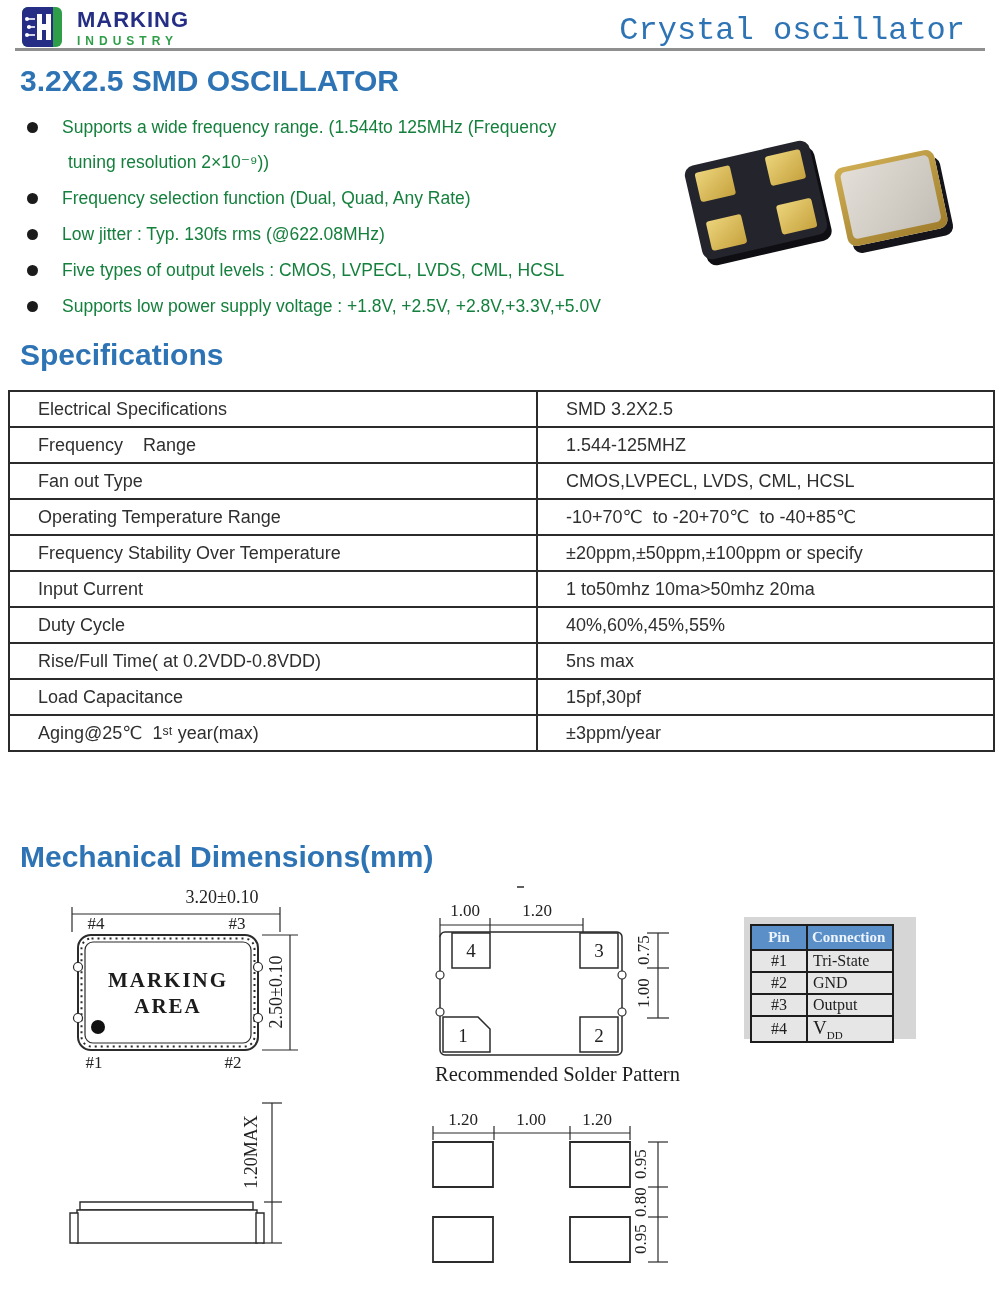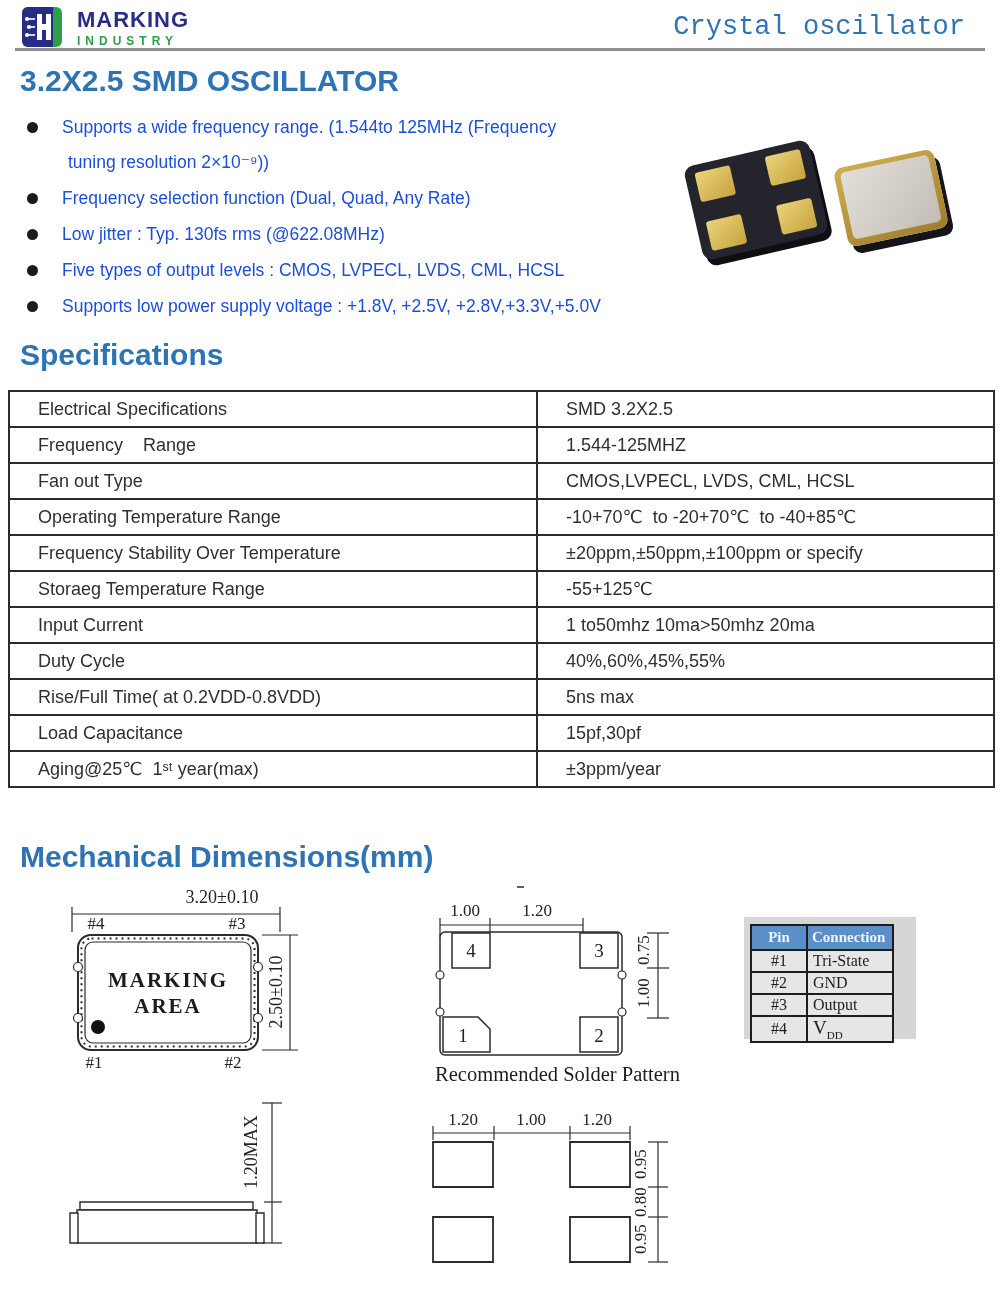--- a/index.html
+++ b/index.html
@@ -6,31 +6,31 @@
   html,body{margin:0;padding:0;background:#fff;}
   .page{position:relative;width:1000px;height:1310px;background:#fff;overflow:hidden;
         font-family:"Liberation Sans","DejaVu Sans",sans-serif;color:#303030;}
 
   
   .logo-icon{position:absolute;left:22px;top:7px;width:40px;height:40px;}
   .logo-words{position:absolute;left:77px;top:9px;line-height:1;}
   .brand-name{font-size:22px;font-weight:bold;color:#252e84;letter-spacing:1px;}
   .brand-tag{font-size:12px;font-weight:bold;color:#2f9e49;letter-spacing:5px;margin-top:4px;}
   .doc-title{position:absolute;right:35px;top:12px;font-family:"Liberation Mono","DejaVu Sans Mono",monospace;
-             font-size:27px;color:#2e74b5;}
+             font-size:32px;color:#2e74b5;}
   .header-rule{position:absolute;left:15px;top:48px;width:970px;height:3px;background:#8f8f8f;}
 
   .blue-heading{position:absolute;left:20px;font-size:30px;font-weight:bold;color:#2e74b5;}
   .h-page{top:64px;}
   .h-spec{top:338px;text-align:right;}
   .h-mech{top:840px;}
 
   
   .features{position:absolute;left:25px;top:110px;width:680px;list-style:none;margin:0;padding:0;}
-  .features li{position:relative;padding-left:37px;font-size:17.5px;color:#1d4ed8;line-height:35px;margin-bottom:1px;}
+  .features li{position:relative;padding-left:37px;font-size:17.5px;color:#15803d;line-height:35px;margin-bottom:1px;}
   .features li::before{content:"";position:absolute;left:2px;top:12px;width:11px;height:11px;border-radius:50%;background:#1b1b1b;}
   .cont-line{padding-left:6px;}
 
   
   .photos{position:absolute;left:690px;top:140px;width:285px;height:135px;}
   .chip-bottom{position:absolute;left:2px;top:12px;width:128px;height:96px;transform:rotate(-13deg);
                background:#24242c;border-radius:10px;box-shadow:3px 7px 0 #0f0f13;}
   .chip-bottom .pad{position:absolute;width:36px;height:30px;border-radius:3px;
                background:linear-gradient(145deg,#ecd47b,#c6a23e);}
   .pad-tl{left:10px;top:8px;} .pad-tr{right:10px;top:8px;}
@@ -134,24 +134,20 @@
           <td class="spec-label">Fan out Type</td>
           <td class="spec-value">CMOS,LVPECL, LVDS, CML, HCSL</td>
         </tr>
         <tr>
           <td class="spec-label">Operating Temperature Range</td>
           <td class="spec-value">-10+70℃  to -20+70℃  to -40+85℃</td>
         </tr>
         <tr>
           <td class="spec-label">Frequency Stability Over Temperature</td>
           <td class="spec-value">±20ppm,±50ppm,±100ppm or specify</td>
-        </tr>
-        <tr>
-          <td class="spec-label">Storaeg Temperature Range</td>
-          <td class="spec-value">-55+125℃</td>
         </tr>
         <tr>
           <td class="spec-label">Input Current</td>
           <td class="spec-value">1 to50mhz 10ma&gt;50mhz 20ma</td>
         </tr>
         <tr>
           <td class="spec-label">Duty Cycle</td>
           <td class="spec-value">40%,60%,45%,55%</td>
         </tr>
         <tr>

